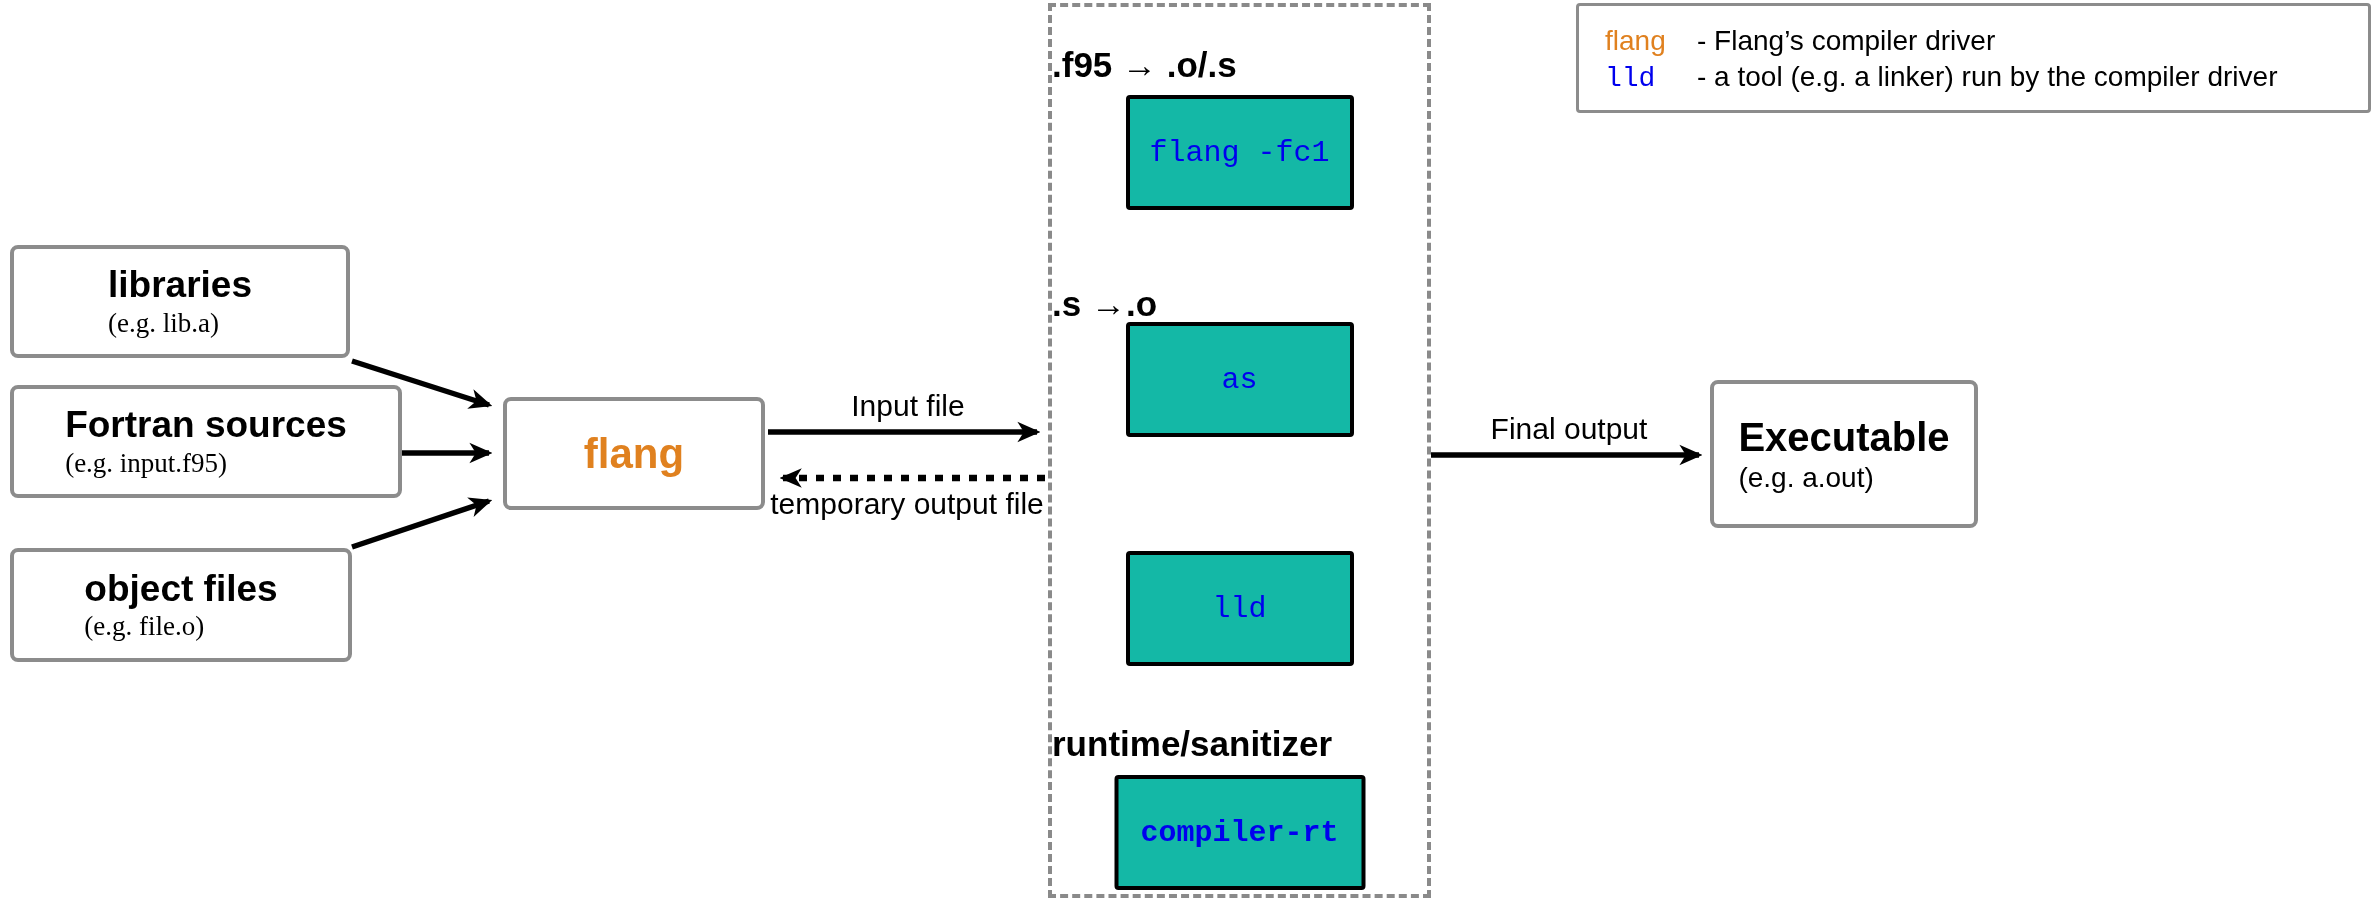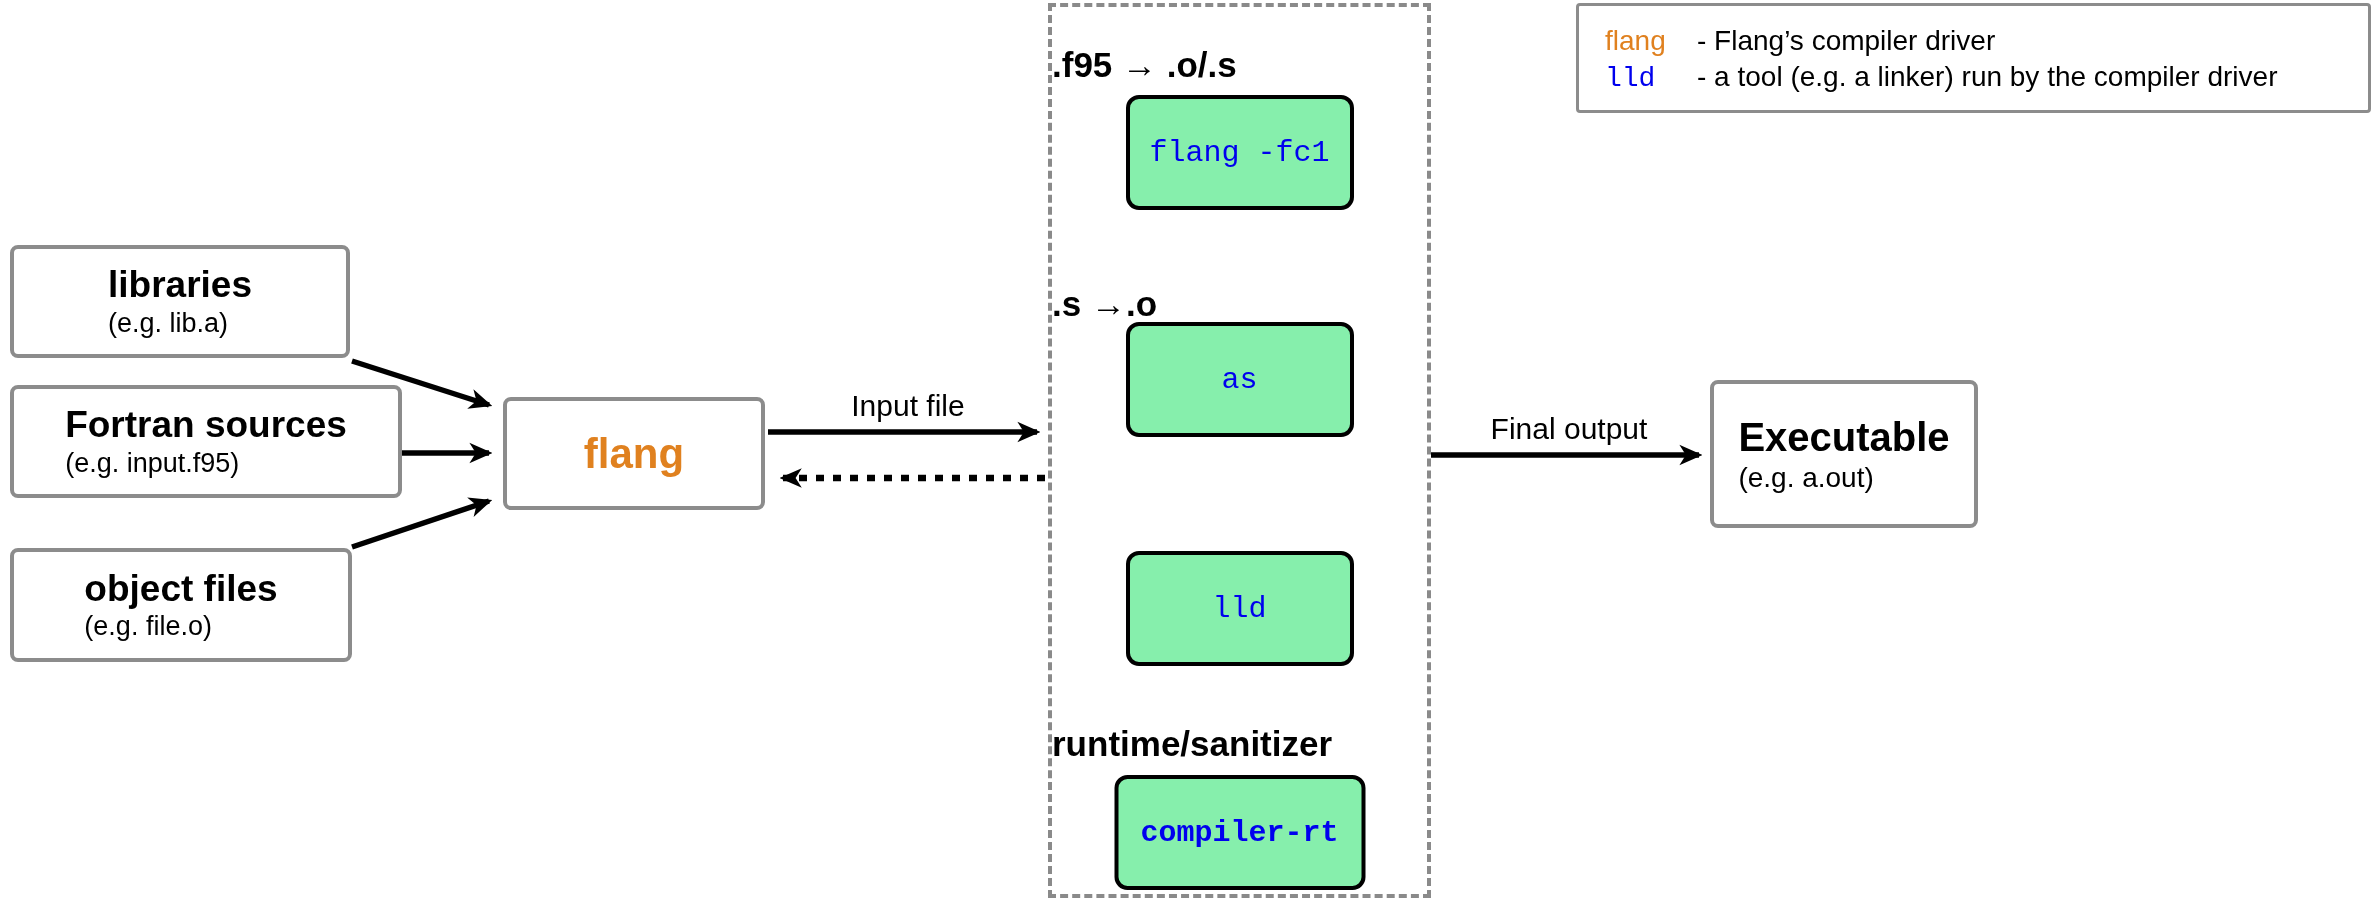--- a/index.html
+++ b/index.html
@@ -23,21 +23,21 @@
   .gbox{
     position:absolute;
     box-sizing:border-box;
     border:4px solid var(--gray);
     border-radius:8px;
     background:#fff;
     display:flex;align-items:center;justify-content:center;
   }
   .gbox .block{text-align:left;}
   .box-title{font-weight:bold;font-size:37px;line-height:1.15;white-space:nowrap;}
-  .box-sub{font-size:27px;line-height:1.2;white-space:nowrap;}
+  .box-sub{font-size:27px;line-height:1.2;white-space:nowrap;font-family:Liberation Serif, serif;}
 
   .driver-label{
     font-weight:bold;font-size:42px;color:var(--orange);white-space:nowrap;
   }
 
   
   .toolchain{
     position:absolute;
     left:1048px;top:3px;width:383px;height:895px;
     box-sizing:border-box;
@@ -48,22 +48,22 @@
     position:absolute;left:0;right:0;
     text-align:left;
     font-weight:bold;font-size:35px;line-height:40px;
     white-space:nowrap;
   }
   .toolbox{
     position:absolute;left:50%;transform:translateX(-50%);
     width:228px;height:115px;
     box-sizing:border-box;
     border:4px solid var(--black);
-    border-radius:13px;
-    background:#86efac;
+    border-radius:4px;
+    background:#14b8a6;
     display:flex;align-items:center;justify-content:center;
   }
   .toolbox.wide{width:251px;}
   .tool-label{
     font-family:"Liberation Mono","DejaVu Sans Mono",monospace;
     font-size:30px;color:var(--blue);white-space:nowrap;
   }
 
   
   .edge-label{
@@ -136,20 +136,21 @@
       <div class="box-title">object files</div>
       <div class="box-sub">(e.g. file.o)</div>
     </div>
   </div>
 
   <div class="gbox" style="left:503px;top:397px;width:262px;height:113px;">
     <div class="driver-label">flang</div>
   </div>
 
   <div class="edge-label" style="left:908px;top:405px;">Input file</div>
+  <div class="edge-label" style="left:907px;top:503px;">temporary output file</div>
   <div class="edge-label" style="left:1569px;top:428px;">Final output</div>
 
   <div class="toolchain">
 
     <div class="stage-caption" style="top:38px;">.f95 → .o/.s</div>
     <div class="toolbox" style="top:88px;">
       <span class="tool-label">flang -fc1</span>
     </div>
 
     <div class="stage-caption" style="top:277px;">.s →.o</div>

